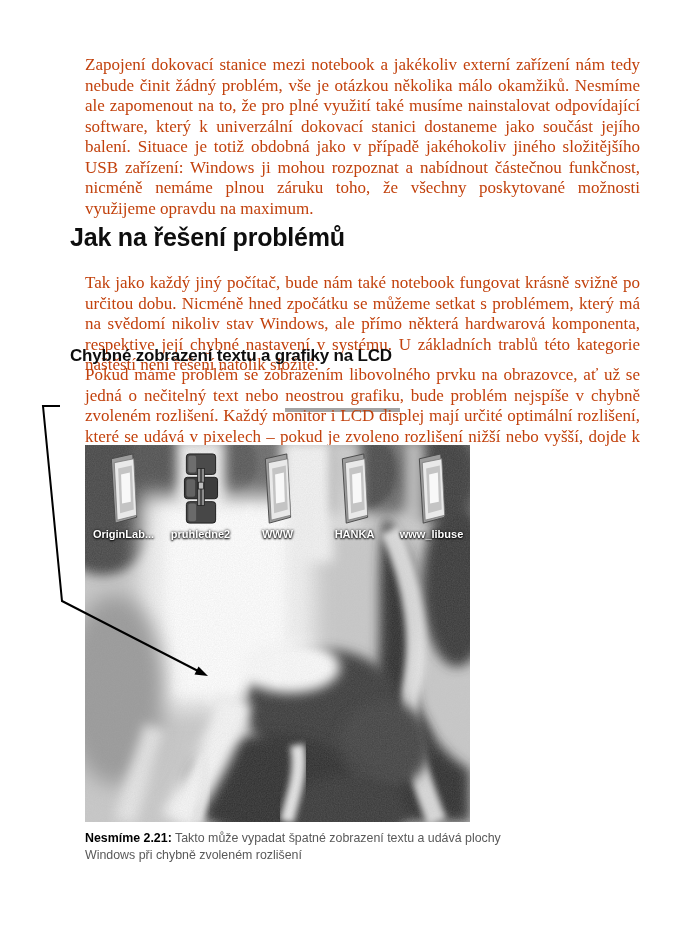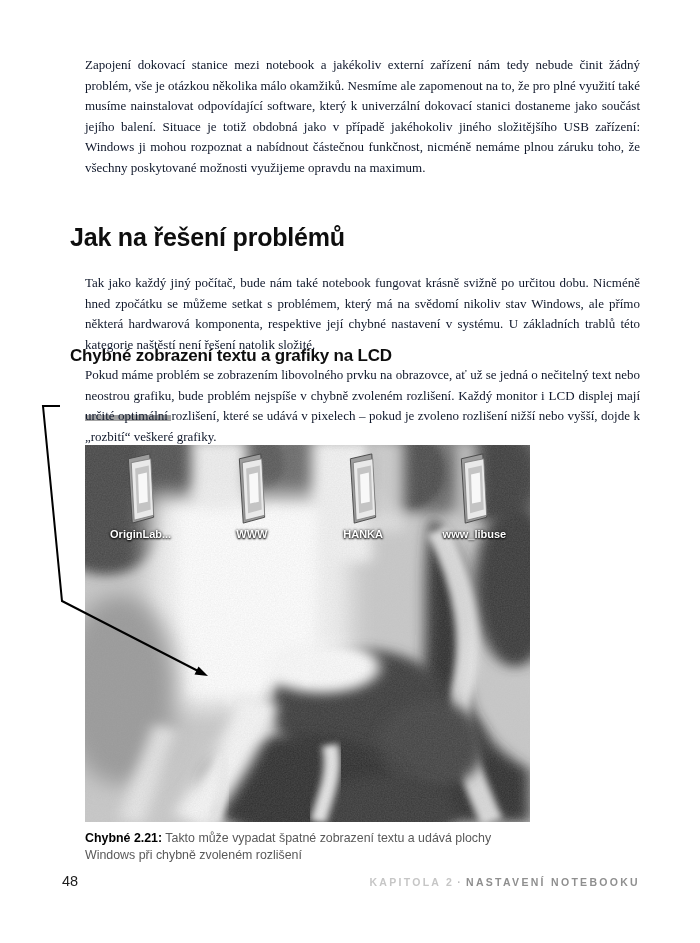--- a/index.html
+++ b/index.html
@@ -2,38 +2,38 @@
 <html lang="cs"><head>
 <meta charset="utf-8">
 <style>
   html,body { margin:0; padding:0; background:#ffffff; }
   .page {
     position:relative; width:700px; height:943px; background:#ffffff;
     font-family:"Liberation Serif", serif; overflow:hidden;
   }
   .para {
     position:absolute; left:85px; width:555px; margin:0;
-    font-size:13px; line-height:20.5px; text-align:justify;
-    color:#0f172a;
+    font-size:17px; line-height:20.5px; text-align:justify;
+    color:#c2410c;
   }
   #para1 { top:55px; }
   #para2 { top:257px;margin-top:16px; }
   #para3 { top:365px; }
   h1, h2 {
     position:absolute; left:62px; margin:8px;
     font-family:"Liberation Sans", sans-serif; font-weight:bold;
     color:#0e0e0e; letter-spacing:-0.2px;
   }
   h1 { top:215px; font-size:25px; }
   h2 { top:338px; font-size:17px; }
-  .callout-underline { border-bottom:6px solid #a3a3a3; padding-bottom:12px; }
+  .callout-underline { border-bottom:4px solid #a3a3a3; padding-bottom:3px; }
 
   .figure { position:absolute; left:85px; top:445px; margin:0; }
   .screenshot {
-    position:relative; width:445px; height:377px; overflow:hidden;
+    position:relative; width:385px; height:377px; overflow:hidden;
     background:#c9c9c9;
   }
   .wallpaper { position:absolute; left:0; top:0; width:100%; height:100%; }
   .icons-row {
     position:absolute; top:6px; left:0; width:100%;
     display:flex; justify-content:space-around;
     filter: blur(0.4px);
   }
   .desk-icon { width:62px; display:flex; flex-direction:column; align-items:center; }
   .desk-icon svg { width:40px; height:76px; }
@@ -137,20 +137,34 @@
             <svg viewBox="0 0 40 78" xmlns="http://www.w3.org/2000/svg">
               <polygon points="7,8 29,3 33,68 11,74" fill="#9d9d9d" stroke="#4a4a4a" stroke-width="1"></polygon>
               <polygon points="10,12 30,8 33,66 13,71" fill="#e9e9e9" stroke="#777777" stroke-width="0.8"></polygon>
               <polygon points="14,18 28,15 30,60 16,64" fill="#c4c4c4"></polygon>
               <polygon points="17,24 26,22 27,52 18,54" fill="#f8f8f8"></polygon>
             </svg>
             <span class="icon-label">OriginLab...</span>
           </div>
           <div class="desk-icon">
             <svg viewBox="0 0 40 78" xmlns="http://www.w3.org/2000/svg">
+              <rect x="5" y="3" width="30" height="21" rx="3" fill="#4b4b4b" stroke="#1e1e1e"></rect>
+              <rect x="7" y="5" width="8" height="17" rx="2" fill="#6e6e6e"></rect>
+              <rect x="3" y="27" width="34" height="22" rx="3" fill="#3c3c3c" stroke="#1a1a1a"></rect>
+              <rect x="5" y="29" width="9" height="18" rx="2" fill="#636363"></rect>
+              <rect x="5" y="52" width="30" height="22" rx="3" fill="#474747" stroke="#1e1e1e"></rect>
+              <rect x="7" y="54" width="8" height="18" rx="2" fill="#6a6a6a"></rect>
+              <rect x="16.5" y="18" width="7" height="38" fill="#8b8b8b" stroke="#222222" stroke-width="0.8"></rect>
+              <line x1="20" y1="18" x2="20" y2="56" stroke="#1c1c1c" stroke-width="1.2"></line>
+              <rect x="17.5" y="32" width="5" height="7" fill="#bdbdbd" stroke="#222222" stroke-width="0.8"></rect>
+            </svg>
+            <span class="icon-label">pruhledne2</span>
+          </div>
+          <div class="desk-icon">
+            <svg viewBox="0 0 40 78" xmlns="http://www.w3.org/2000/svg">
               <polygon points="7,8 29,3 33,68 11,74" fill="#9d9d9d" stroke="#4a4a4a" stroke-width="1"></polygon>
               <polygon points="10,12 30,8 33,66 13,71" fill="#e9e9e9" stroke="#777777" stroke-width="0.8"></polygon>
               <polygon points="14,18 28,15 30,60 16,64" fill="#c4c4c4"></polygon>
               <polygon points="17,24 26,22 27,52 18,54" fill="#f8f8f8"></polygon>
             </svg>
             <span class="icon-label">WWW</span>
           </div>
           <div class="desk-icon">
             <svg viewBox="0 0 40 78" xmlns="http://www.w3.org/2000/svg">
               <polygon points="7,8 29,3 33,68 11,74" fill="#9d9d9d" stroke="#4a4a4a" stroke-width="1"></polygon>
@@ -164,28 +178,22 @@
             <svg viewBox="0 0 40 78" xmlns="http://www.w3.org/2000/svg">
               <polygon points="7,8 29,3 33,68 11,74" fill="#9d9d9d" stroke="#4a4a4a" stroke-width="1"></polygon>
               <polygon points="10,12 30,8 33,66 13,71" fill="#e9e9e9" stroke="#777777" stroke-width="0.8"></polygon>
               <polygon points="14,18 28,15 30,60 16,64" fill="#c4c4c4"></polygon>
               <polygon points="17,24 26,22 27,52 18,54" fill="#f8f8f8"></polygon>
             </svg>
             <span class="icon-label">www_libuse</span>
           </div>
         </div>
     </div>
-    <figcaption><b>Chybné 2.21:</b><span> Takto může vypadat špatné zobrazení textu a udává plochy Windows při chybně zvoleném rozlišení</span></figcaption>
+    <figcaption><b>Nesmíme 2.21:</b><span> Takto může vypadat špatné zobrazení textu a udává plochy Windows při chybně zvoleném rozlišení</span></figcaption>
   </figure>
 
   <svg class="callout-svg" viewBox="0 0 700 943" xmlns="http://www.w3.org/2000/svg">
     <polyline points="60,406 43,406 62,601 200,672" fill="none" stroke="#000000" stroke-width="2"></polyline>
     <polygon points="208,676 194.5,674.5 198.5,666.5" fill="#000000"></polygon>
   </svg>
 
-  <footer class="page-footer">
-    <span class="page-num">48</span>
-    <span class="running-head">
-      <span class="rh-chapter">KAPITOLA 2</span><span class="rh-sep">·</span><span class="rh-section">NASTAVENÍ NOTEBOOKU</span>
-    </span>
-  </footer>
 
 </div>
 
 </body></html>

